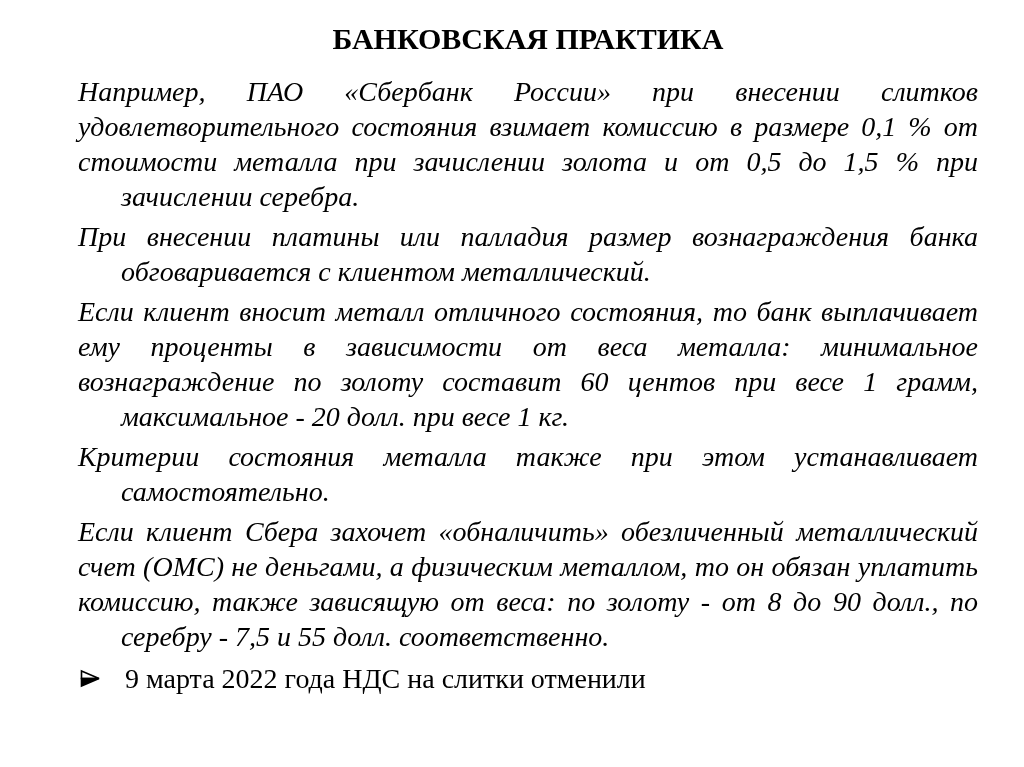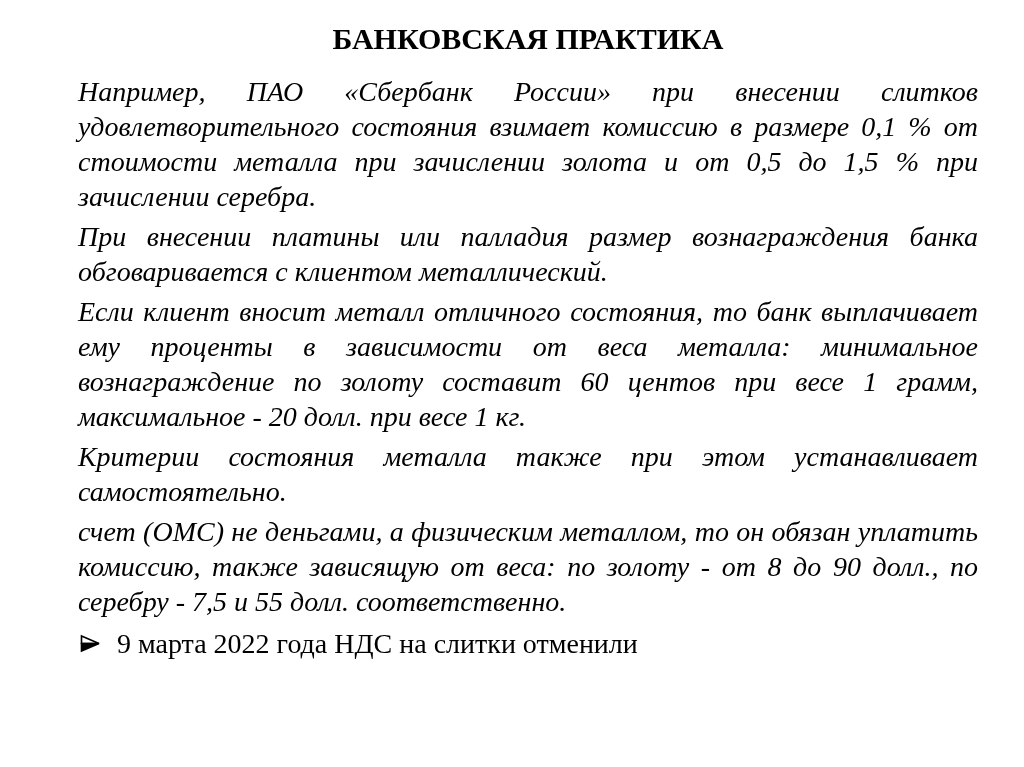--- a/index.html
+++ b/index.html
@@ -36,25 +36,26 @@
     font-size: 28px;
     line-height: 35px;
     text-align: justify;
     text-align-last: justify;
     white-space: normal;
     font-style: italic;
   }
   .line.last {
     text-align: left;
     text-align-last: left;
+    margin-left: 43px;
   }
   .bullet-row {
     display: flex;
     align-items: center;
-    gap: 16px;
+    gap: 24px;
     margin-top: 7px;
     padding-left: 2px;
     font-size: 28px;
     line-height: 35px;
   }
   .bullet-marker {
     display: inline-flex;
     align-items: center;
     width: 21px;
     height: 21px;
@@ -90,20 +91,21 @@
         <div class="line">Если клиент вносит металл отличного состояния, то банк выплачивает</div>
         <div class="line">ему проценты в зависимости от веса металла: минимальное</div>
         <div class="line">вознаграждение по золоту составит 60 центов при весе 1 грамм,</div>
         <div class="line last">максимальное - 20 долл. при весе 1 кг.</div>
       </div>
       <div class="paragraph">
         <div class="line">Критерии состояния металла также при этом устанавливает</div>
         <div class="line last">самостоятельно.</div>
       </div>
       <div class="paragraph">
+        <div class="line">Если клиент Сбера захочет «обналичить» обезличенный металлический</div>
         <div class="line">счет (ОМС) не деньгами, а физическим металлом, то он обязан уплатить</div>
         <div class="line">комиссию, также зависящую от веса: по золоту - от 8 до 90 долл., по</div>
         <div class="line last">серебру - 7,5 и 55 долл. соответственно.</div>
       </div>
     </div>
 
   <div class="bullet-row">
     <span class="bullet-marker">
       <svg viewBox="0 0 21 21" xmlns="http://www.w3.org/2000/svg" aria-hidden="true">
         <polygon points="1.5,3 19,10.5 1.5,10.5" fill="#ffffff" stroke="#000000" stroke-width="1.6" stroke-linejoin="miter"></polygon>

